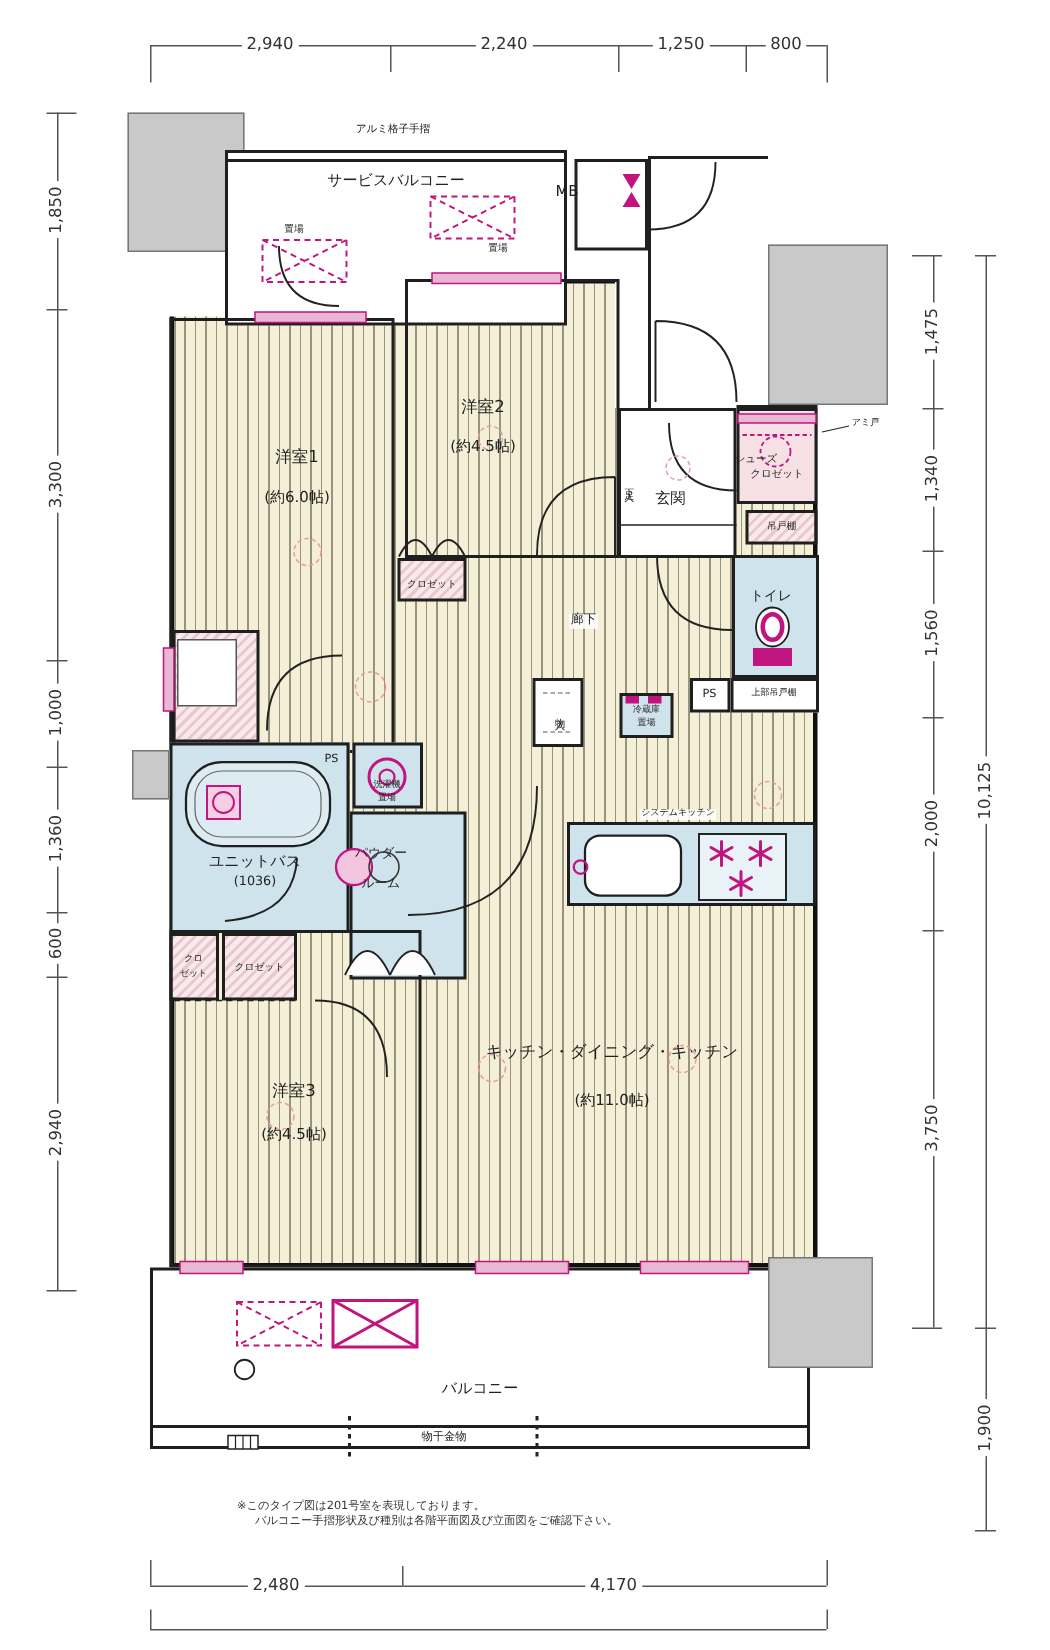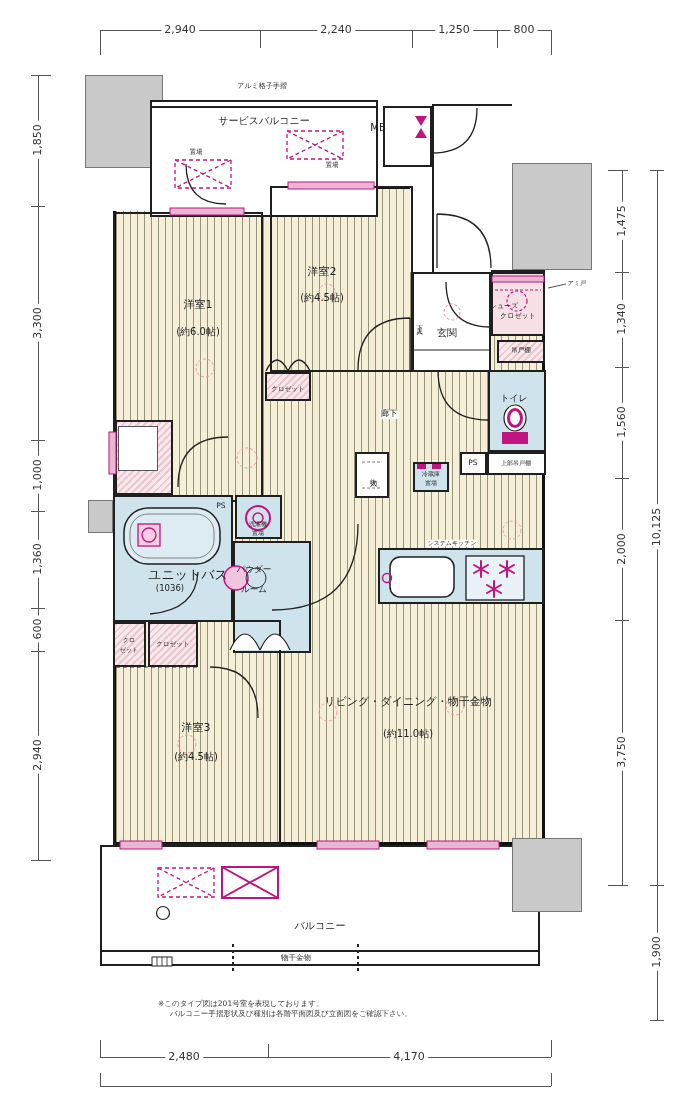--- a/index.html
+++ b/index.html
@@ -176,39 +176,39 @@
   <span class="lbl" style="left:378px;top:128px;font-size:10px">MB</span>
   <span class="lbl" style="left:196px;top:153px;font-size:6.5px">置場</span>
   <span class="lbl" style="left:332px;top:166px;font-size:6.5px">置場</span>
 
   <span class="lbl" style="left:198px;top:305px;font-size:11px">洋室1</span>
   <span class="lbl" style="left:198px;top:332px;font-size:10px">(約6.0帖)</span>
   <span class="lbl" style="left:322px;top:272px;font-size:11px">洋室2</span>
   <span class="lbl" style="left:322px;top:298px;font-size:10px">(約4.5帖)</span>
   <span class="lbl" style="left:196px;top:728px;font-size:11px">洋室3</span>
   <span class="lbl" style="left:196px;top:757px;font-size:10px">(約4.5帖)</span>
-  <span class="lbl" style="left:408px;top:702px;font-size:11px">リビング・ダイニング・物干金物</span>
+  <span class="lbl" style="left:408px;top:702px;font-size:11px">キッチン・ダイニング・キッチン</span>
   <span class="lbl" style="left:408px;top:734px;font-size:10px">(約11.0帖)</span>
 
   <span class="lbl" style="left:447px;top:333px;font-size:10px">玄関</span>
   <span class="lbl vert" style="left:419px;top:322px;font-size:6.5px">下足入</span>
   <span class="lbl" style="left:504px;top:307px;font-size:7px">シューズ</span>
   <span class="lbl" style="left:518px;top:317px;font-size:7px">クロゼット</span>
   <span class="lbl" style="left:521px;top:351px;font-size:6.5px">吊戸棚</span>
   <span class="lbl" style="left:514px;top:398px;font-size:9px">トイレ</span>
   <span class="lbl" style="left:473px;top:463px;font-size:7.5px">PS</span>
   <span class="lbl" style="left:516px;top:463px;font-size:6px">上部吊戸棚</span>
   <span class="lbl chip" style="left:389px;top:414px;font-size:8.5px">廊下</span>
   <span class="lbl vert" style="left:372px;top:474px;font-size:7px">物入</span>
   <span class="lbl" style="left:431px;top:474px;font-size:6px">冷蔵庫</span>
   <span class="lbl" style="left:431px;top:483px;font-size:6px">置場</span>
   <span class="lbl" style="left:221px;top:506px;font-size:7.5px">PS</span>
   <span class="lbl" style="left:258px;top:524px;font-size:6px">洗濯機</span>
   <span class="lbl" style="left:258px;top:533px;font-size:6px">置場</span>
-  <span class="lbl" style="left:188px;top:575px;font-size:13px">ユニットバス</span>
+  <span class="lbl" style="left:170px;top:575px;font-size:10px">ユニットバス</span>
   <span class="lbl" style="left:170px;top:589px;font-size:8.5px">(1036)</span>
   <span class="lbl" style="left:254px;top:570px;font-size:8.5px">パウダー</span>
   <span class="lbl" style="left:254px;top:590px;font-size:8.5px">ルーム</span>
   <span class="lbl chip" style="left:452px;top:543px;font-size:6px">システムキッチン</span>
   <span class="lbl" style="left:129px;top:640px;font-size:6px">クロ</span>
   <span class="lbl" style="left:129px;top:650px;font-size:6px">ゼット</span>
   <span class="lbl" style="left:173px;top:645px;font-size:6.5px">クロゼット</span>
   <span class="lbl" style="left:288px;top:390px;font-size:6.5px">クロゼット</span>
   <span class="lbl" style="left:320px;top:926px;font-size:10px">バルコニー</span>
   <span class="lbl chip" style="left:296px;top:958px;font-size:7.5px">物干金物</span>

